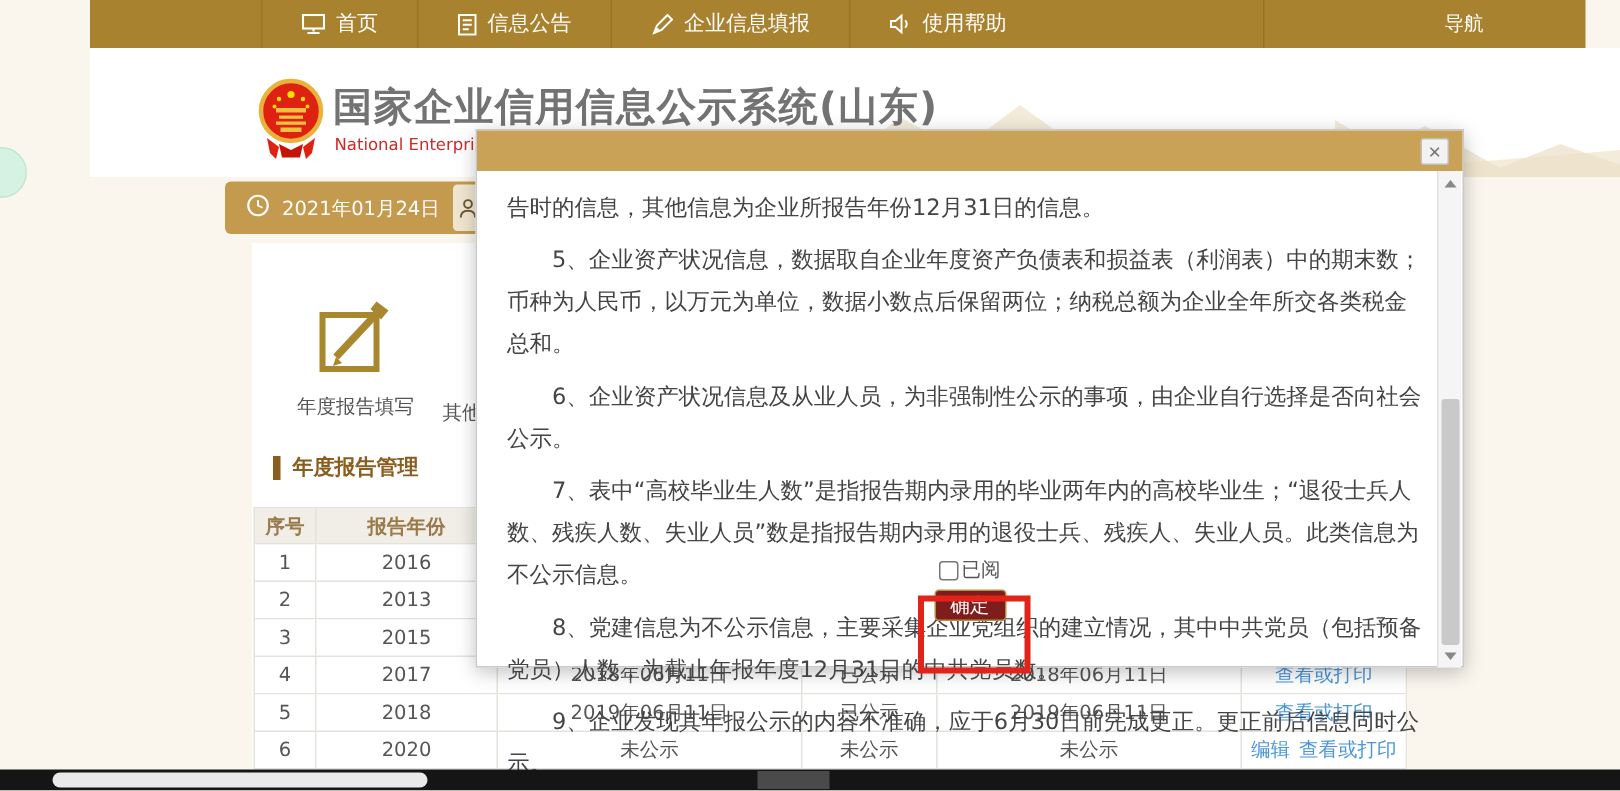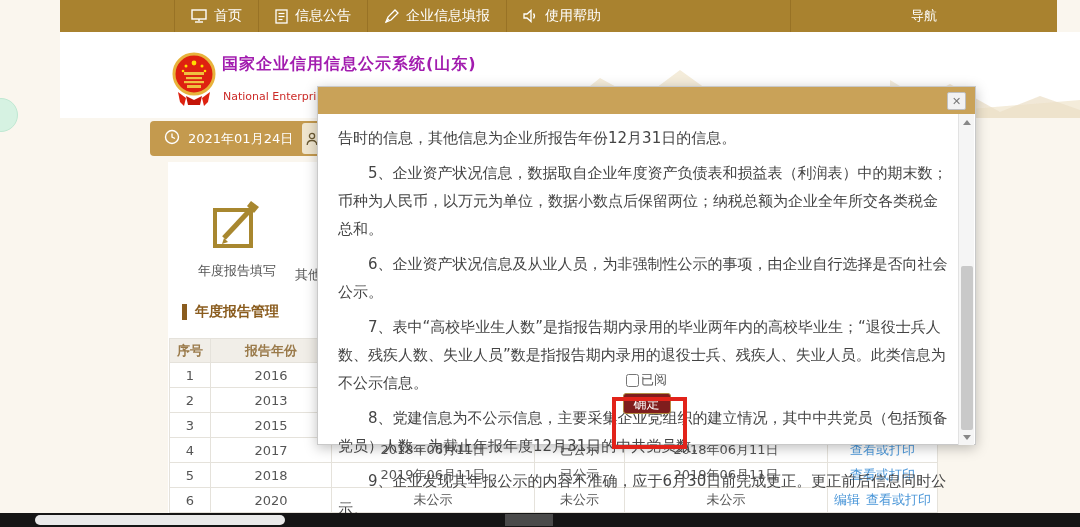--- a/index.html
+++ b/index.html
@@ -3,29 +3,29 @@
 <meta charset="utf-8">
 <style>
   * { margin:0; padding:0; box-sizing:border-box; }
   html,body { width:1080px; height:527px; overflow:hidden; }
   body { font-family:"DejaVu Sans", sans-serif; background:#faf6ee; position:relative; }
   .abs { position:absolute; }
 
   
   .navbar { left:60px; top:0; width:997px; height:32px; background:#a9822f; display:flex; align-items:stretch; z-index:5; }
   .nav-spacer { width:114px; }
-  .nav-item { display:flex; align-items:center; gap:7px; padding:0 16px; color:#fff; font-size:14px; cursor:pointer; border-left:1px solid rgba(120,85,20,.35); }
+  .nav-item { display:flex; align-items:center; gap:7px; padding:0 26px; color:#fff; font-size:14px; cursor:pointer; border-left:1px solid rgba(120,85,20,.35); }
   .nav-item svg { display:block; }
-  .nav-right { margin-left:auto; display:flex; align-items:center; padding-right:120px; color:#fff; font-size:13px; border-left:1px solid rgba(120,85,20,.35); padding-left:120px; }
+  .nav-right { margin-left:auto; display:flex; align-items:center; padding-right:68px; color:#fff; font-size:13px; border-left:1px solid rgba(120,85,20,.35); padding-left:120px; }
 
   
   .header-band { left:60px; top:32px; width:1020px; height:86px; background:#fff; overflow:hidden; }
   .mountains { position:absolute; right:0; top:8px; opacity:.9; }
   .emblem { position:absolute; left:112px; top:18px; }
-  .site-title { position:absolute; left:162px; top:22px; font-size:16px; font-weight:bold; color:#a21caf; letter-spacing:1px; }
+  .site-title { position:absolute; left:162px; top:22px; font-size:26px; font-weight:bold; color:#737373; letter-spacing:1px; }
   .site-sub { position:absolute; left:163px; top:58px; font-size:11px; color:#cc2b28; white-space:nowrap; }
 
   .green-dot { left:-16px; top:98px; width:34px; height:34px; border-radius:50%; background:#d6f2e2; border:1px solid #bfe8d2; }
 
   
   .date-bar { left:150px; top:121px; width:172px; height:35px; background:#c49a4e; border-radius:4px 0 0 4px; display:flex; align-items:center; gap:8px; padding-left:14px; color:#fff; font-size:13px; }
   .person-tab { left:302px; top:123px; width:20px; height:31px; background:#f0e6cf; border-radius:3px; display:flex; align-items:center; justify-content:center; }
 
   
   .card { left:168px; top:162px; width:770px; height:351px; background:#fff; }

